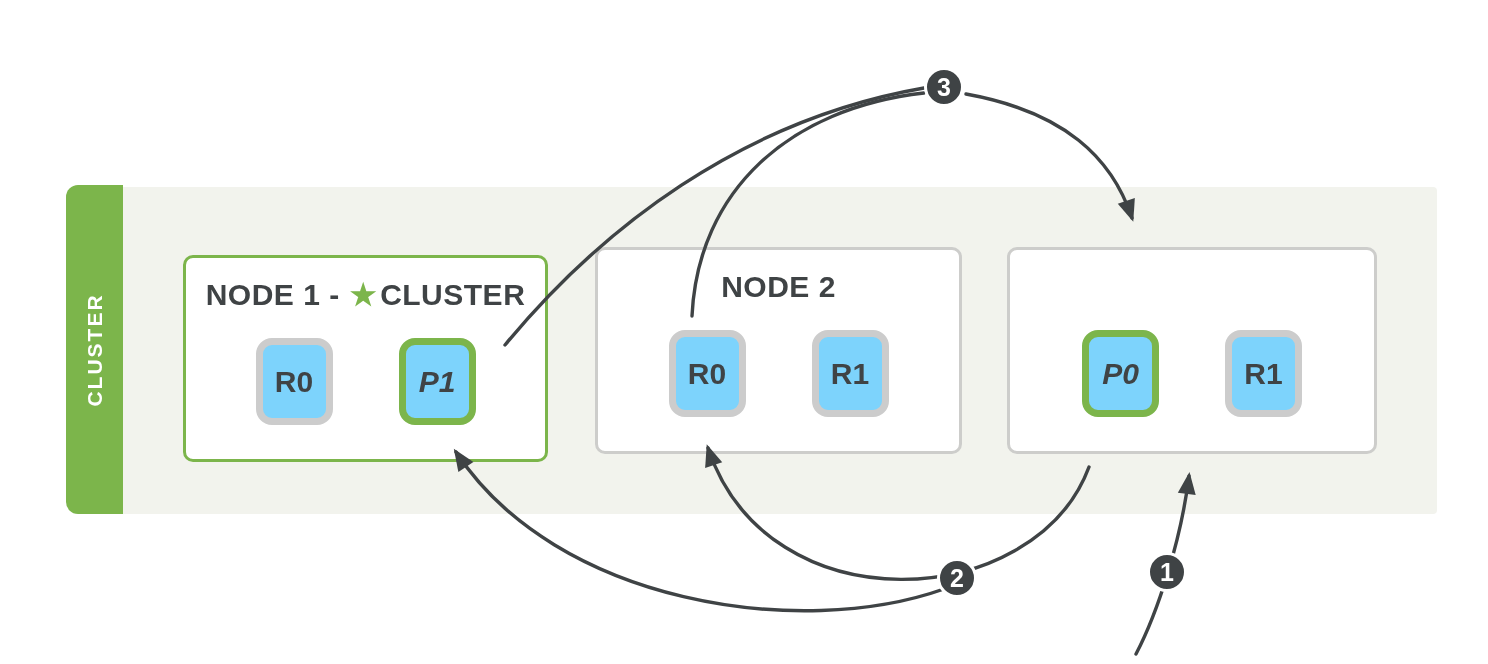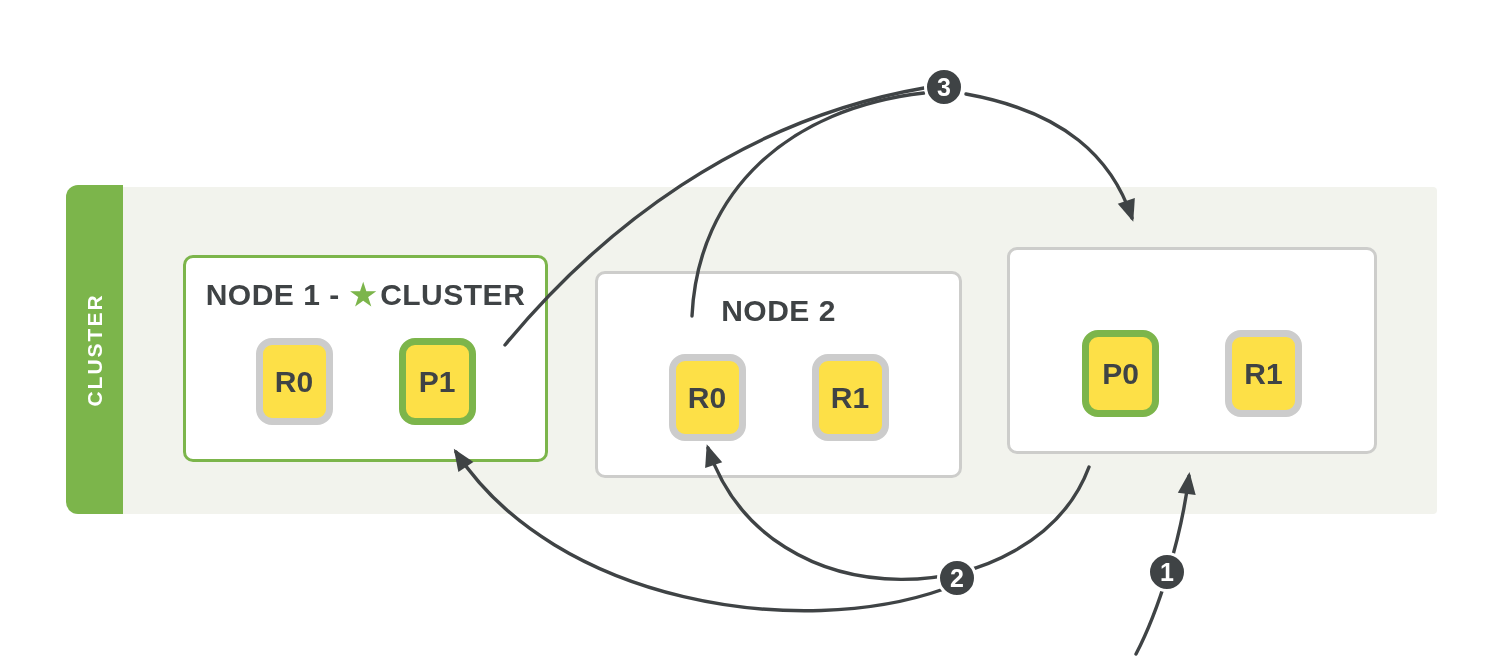--- a/index.html
+++ b/index.html
@@ -24,42 +24,42 @@
     color:#ffffff; font-weight:bold; font-size:21px; letter-spacing:2px;
     white-space:nowrap;
   }
 
   
   .node {
     position:absolute; top:247px; height:207px; background:#ffffff;
     border-radius:10px; box-sizing:border-box;
   }
   .node-1 { left:183px; width:365px; border:3px solid #7cb54b;margin-top:8px; }
-  .node-2 { left:595px; width:367px; border:3px solid #cdcdcb;margin-top:24px; }
+  .node-2 { left:595px; width:367px; border:3px solid #cdcdcb; }
   .node-3 { left:1007px; width:370px; border:3px solid #cdcdcb; }
 
   .node-title {
     position:absolute; top:20px; left:0; right:0;
     display:flex; align-items:center; justify-content:center;
     font-weight:bold; font-size:30px; color:#3f4345; letter-spacing:0.5px;
     white-space:pre;
   }
   .star { color:#7cb54b; font-size:30px; margin:0 3px 0 10px; line-height:1; }
 
   .shard-row {
     position:absolute; top:80px; left:0; right:0;
     display:flex; justify-content:center; gap:66px;
   }
   .shard {
-    width:77px; height:87px; box-sizing:border-box; background:#fde047;
+    width:77px; height:87px; box-sizing:border-box; background:#7dd3fc;
     border:7px solid #cccccc; border-radius:16px;
     display:flex; align-items:center; justify-content:center;
     font-weight:bold; font-size:30px; color:#3f4345;
   }
-  .shard.primary { border-color:#7cb54b; }
+  .shard.primary { border-color:#7cb54b;font-style:italic; }
 
   
   svg.arrows { position:absolute; left:0; top:0; width:1488px; height:664px; pointer-events:none; }
   .arrow { fill:none; stroke:#3f4345; stroke-width:3.4; stroke-linecap:round; }
 
   
   .badge {
     position:absolute; width:40px; height:40px; box-sizing:border-box;
     background:#3f4345; border:3px solid #ffffff; border-radius:50%;
     display:flex; align-items:center; justify-content:center;

